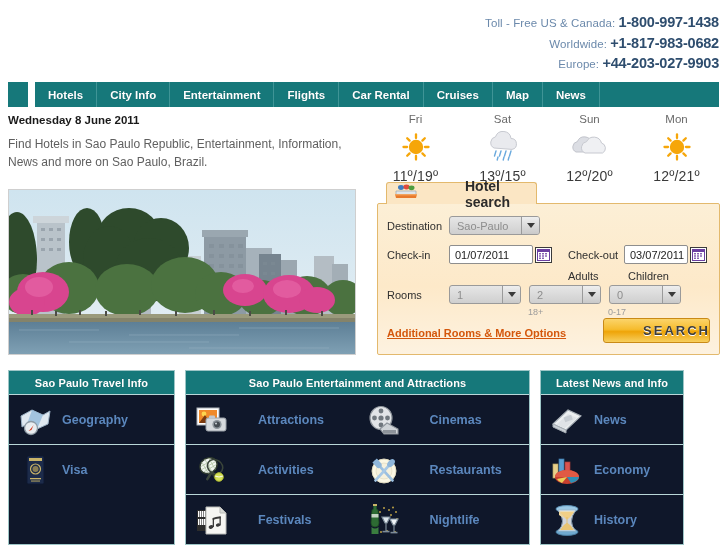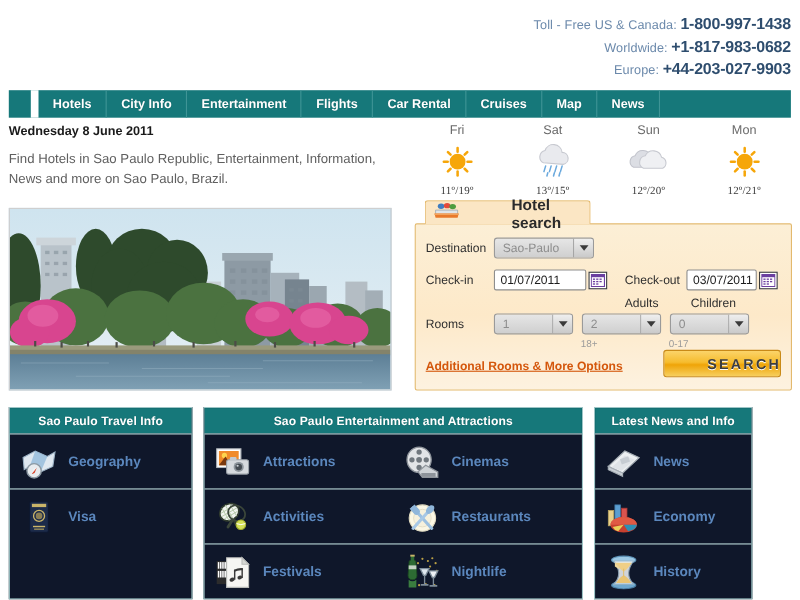--- a/index.html
+++ b/index.html
@@ -47,21 +47,21 @@
   .intro .desc { font-size:12px; color:#5f5f5f; line-height:1.5; }
 
   
   .weather {
     position:absolute; left:372px; top:113px; width:348px;
     display:flex; justify-content:space-around;
   }
   .wx { width:25%; text-align:center; }
   .wx .day { font-size:11.5px; color:#6a6a6a; margin-bottom:6px; }
   .wx .ico { height:32px; display:flex; align-items:center; justify-content:center; }
-  .wx .temp { font-size:10px; color:#3a3a3a; margin-top:5px; letter-spacing:.2px;font-family:Liberation Serif, serif;}
+  .wx .temp { font-size:14px; color:#3a3a3a; margin-top:5px; letter-spacing:.2px;}
 
   
   .photo {
     position:absolute; left:8px; top:189px; width:348px; height:166px;
     border:1px solid #cfcfcf; overflow:hidden; background:#bcd6e6;
   }
   .photo svg { display:block; }
 
   
   .hsearch {
@@ -133,21 +133,21 @@
     text-align:center; padding:6px 0 5px; letter-spacing:.1px;
     text-shadow:0 0 1px rgba(0,0,0,.25);
   }
   .prow { display:flex; border-top:1px solid #b9d7d8; }
   .prow:first-of-type { border-top:none; }
   .cell { display:flex; align-items:center; height:49px; padding-left:9px; flex:1; }
   .cell .icn { width:34px; height:34px; display:flex; align-items:center; justify-content:center; flex:0 0 34px; }
   .cell .clabel {
     margin-left:10px; font-size:12.5px; font-weight:bold; color:#5b87bd;
   }
-  .p2 .cell { width:50%; flex:0 0 50%; }
+  .p2 .cell { width:50%; flex:0 0 50%;gap:19px; }
   .p2 .cell + .cell { border-left:none; }
 </style>
 </head>
 <body>
 
 <div class="page">
 
   <div class="hotline">
     <div class="line">
       <span>Toll - Free US &amp; Canada:</span>

